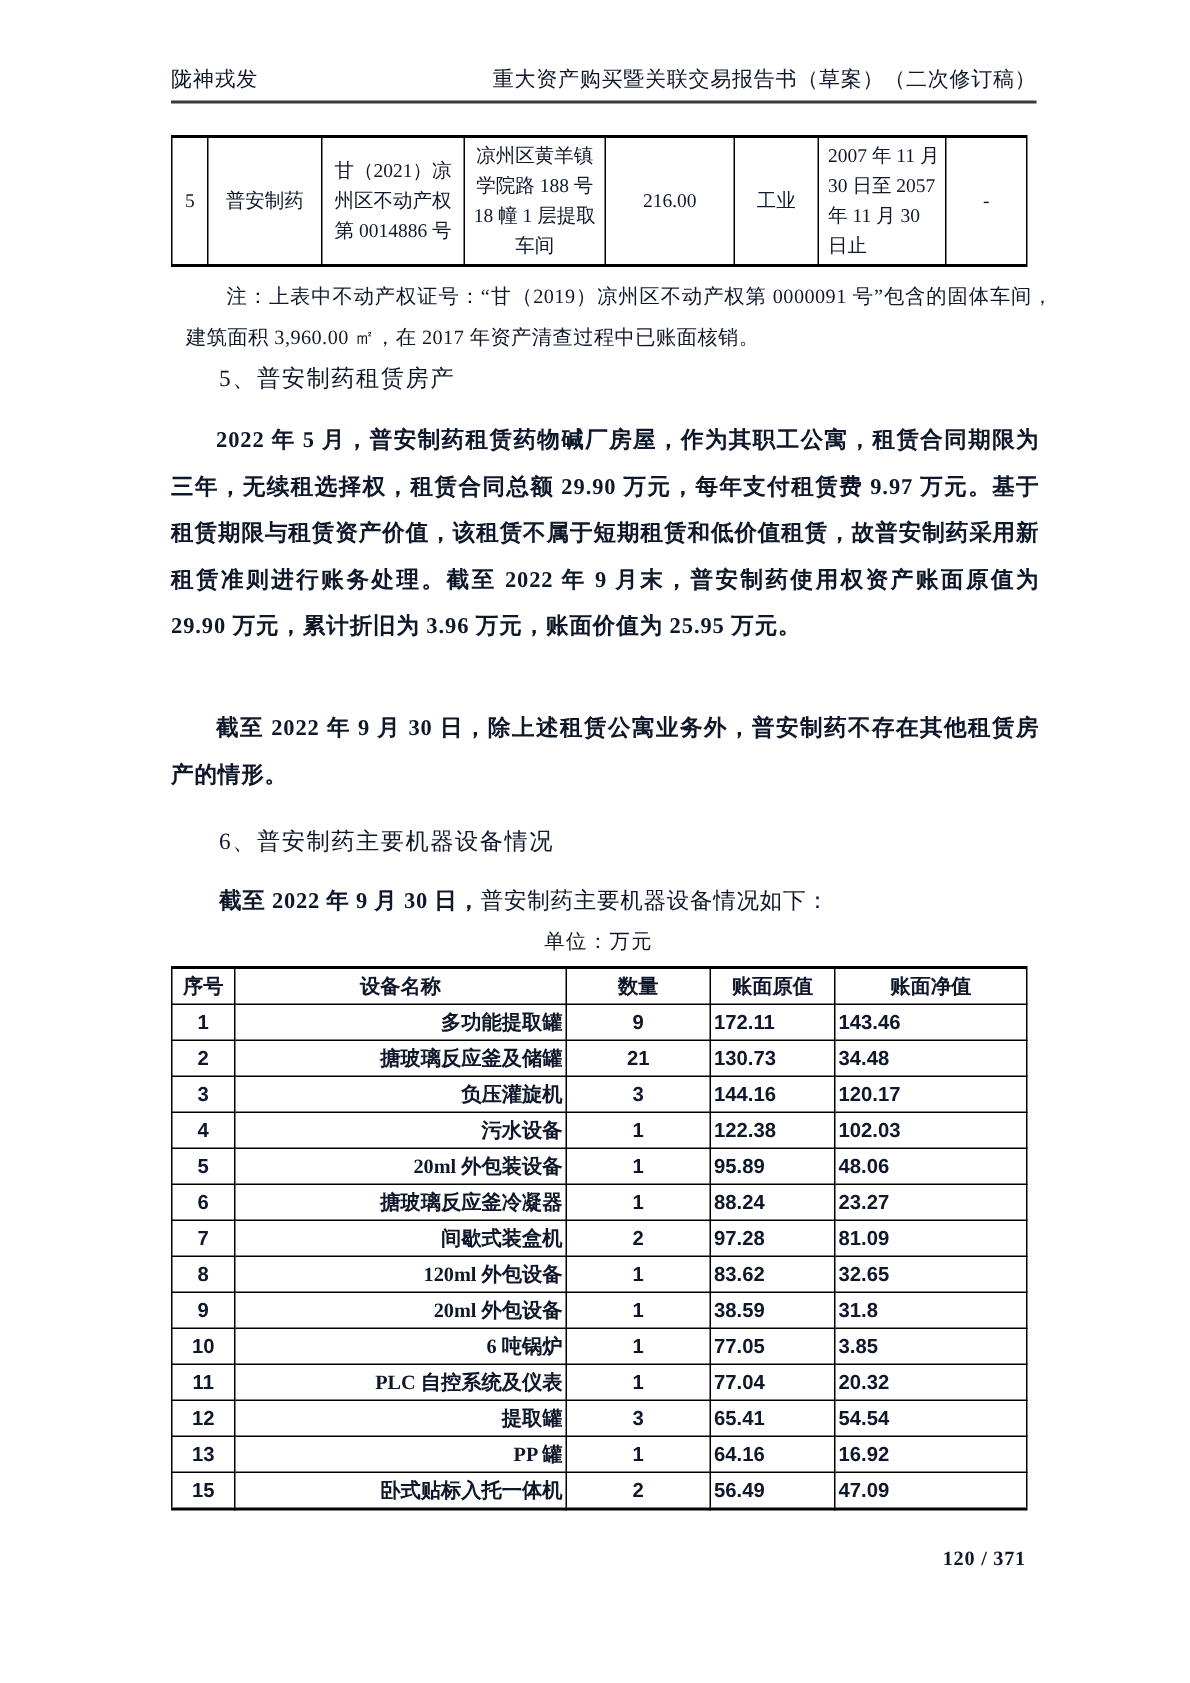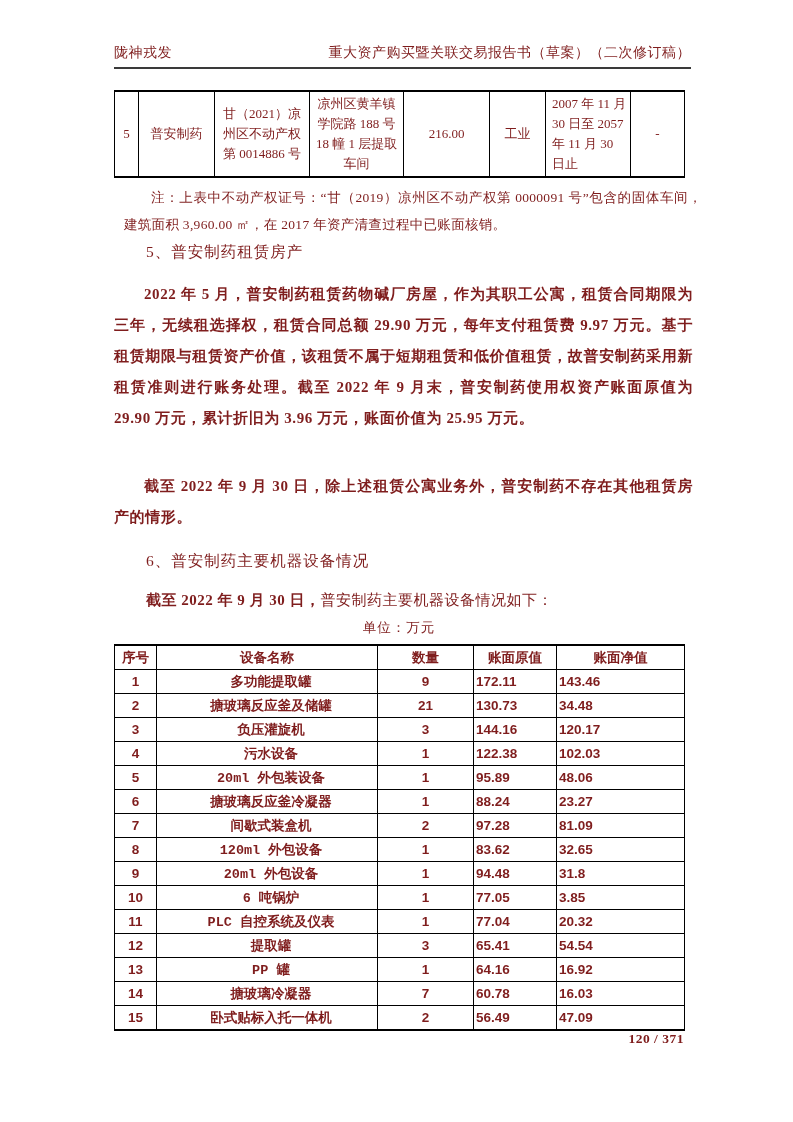--- a/index.html
+++ b/index.html
@@ -1,20 +1,20 @@
 <!DOCTYPE html>
 <html><head>
 <meta charset="utf-8">
 <style>
   html,body{margin:0;padding:0;background:#ffffff;}
   .page{
     position:relative;
     width:793px;height:1122px;
     background:#ffffff;
-    color:#7f1d1d;
+    color:#0f172a;
     font-family:"Liberation Serif", serif;
     overflow:hidden;
   }
   
   .hdr{
     position:absolute;left:114px;top:44px;width:577px;
     display:flex;justify-content:space-between;align-items:flex-end;
     border-bottom:2.5px solid #3a3a3a;
     padding-bottom:5px;
     font-size:14px;letter-spacing:.5px;
@@ -70,21 +70,21 @@
     position:absolute;left:114px;top:644px;width:570px;
     border-top:2.5px solid #000;border-bottom:2.5px solid #000;
     font-size:13.5px;
   }
   .etable td,.etable th{
     border:1px solid #000;height:23px;padding:0 2px;
     vertical-align:middle;font-weight:bold;
   }
   .etable th{text-align:center;font-family:"Liberation Serif",serif;border-bottom:1.5px solid #000;}
   .etable .c-idx{text-align:center;font-family:"Liberation Sans",sans-serif;}
-  .etable .c-name{text-align:center;padding-left:10px;font-family:Liberation Mono, monospace;margin-top:28px;}
+  .etable .c-name{text-align:right;padding-left:10px;font-family:Liberation Serif, serif;margin-top:28px;}
   .etable .c-qty{text-align:center;font-family:"Liberation Sans",sans-serif;}
   .etable .c-orig,.etable .c-net{text-align:left;padding-right:10px;font-family:"Liberation Sans",sans-serif;}
   
   .pagenum{
     position:absolute;left:114px;top:1031px;width:570px;
     text-align:right;font-weight:bold;font-size:13.5px;letter-spacing:.5px;
   }
 </style>
 </head>
 <body>
@@ -202,21 +202,21 @@
       <td class="c-idx">8</td>
       <td class="c-name">120ml 外包设备</td>
       <td class="c-qty">1</td>
       <td class="c-orig">83.62</td>
       <td class="c-net">32.65</td>
     </tr>
     <tr>
       <td class="c-idx">9</td>
       <td class="c-name">20ml 外包设备</td>
       <td class="c-qty">1</td>
-      <td class="c-orig">94.48</td>
+      <td class="c-orig">38.59</td>
       <td class="c-net">31.8</td>
     </tr>
     <tr>
       <td class="c-idx">10</td>
       <td class="c-name">6 吨锅炉</td>
       <td class="c-qty">1</td>
       <td class="c-orig">77.05</td>
       <td class="c-net">3.85</td>
     </tr>
     <tr>
@@ -234,27 +234,20 @@
       <td class="c-net">54.54</td>
     </tr>
     <tr>
       <td class="c-idx">13</td>
       <td class="c-name">PP 罐</td>
       <td class="c-qty">1</td>
       <td class="c-orig">64.16</td>
       <td class="c-net">16.92</td>
     </tr>
     <tr>
-      <td class="c-idx">14</td>
-      <td class="c-name">搪玻璃冷凝器</td>
-      <td class="c-qty">7</td>
-      <td class="c-orig">60.78</td>
-      <td class="c-net">16.03</td>
-    </tr>
-    <tr>
       <td class="c-idx">15</td>
       <td class="c-name">卧式贴标入托一体机</td>
       <td class="c-qty">2</td>
       <td class="c-orig">56.49</td>
       <td class="c-net">47.09</td>
     </tr>
   </tbody>
     </table>
 
   <div class="pagenum">120 / 371</div>

